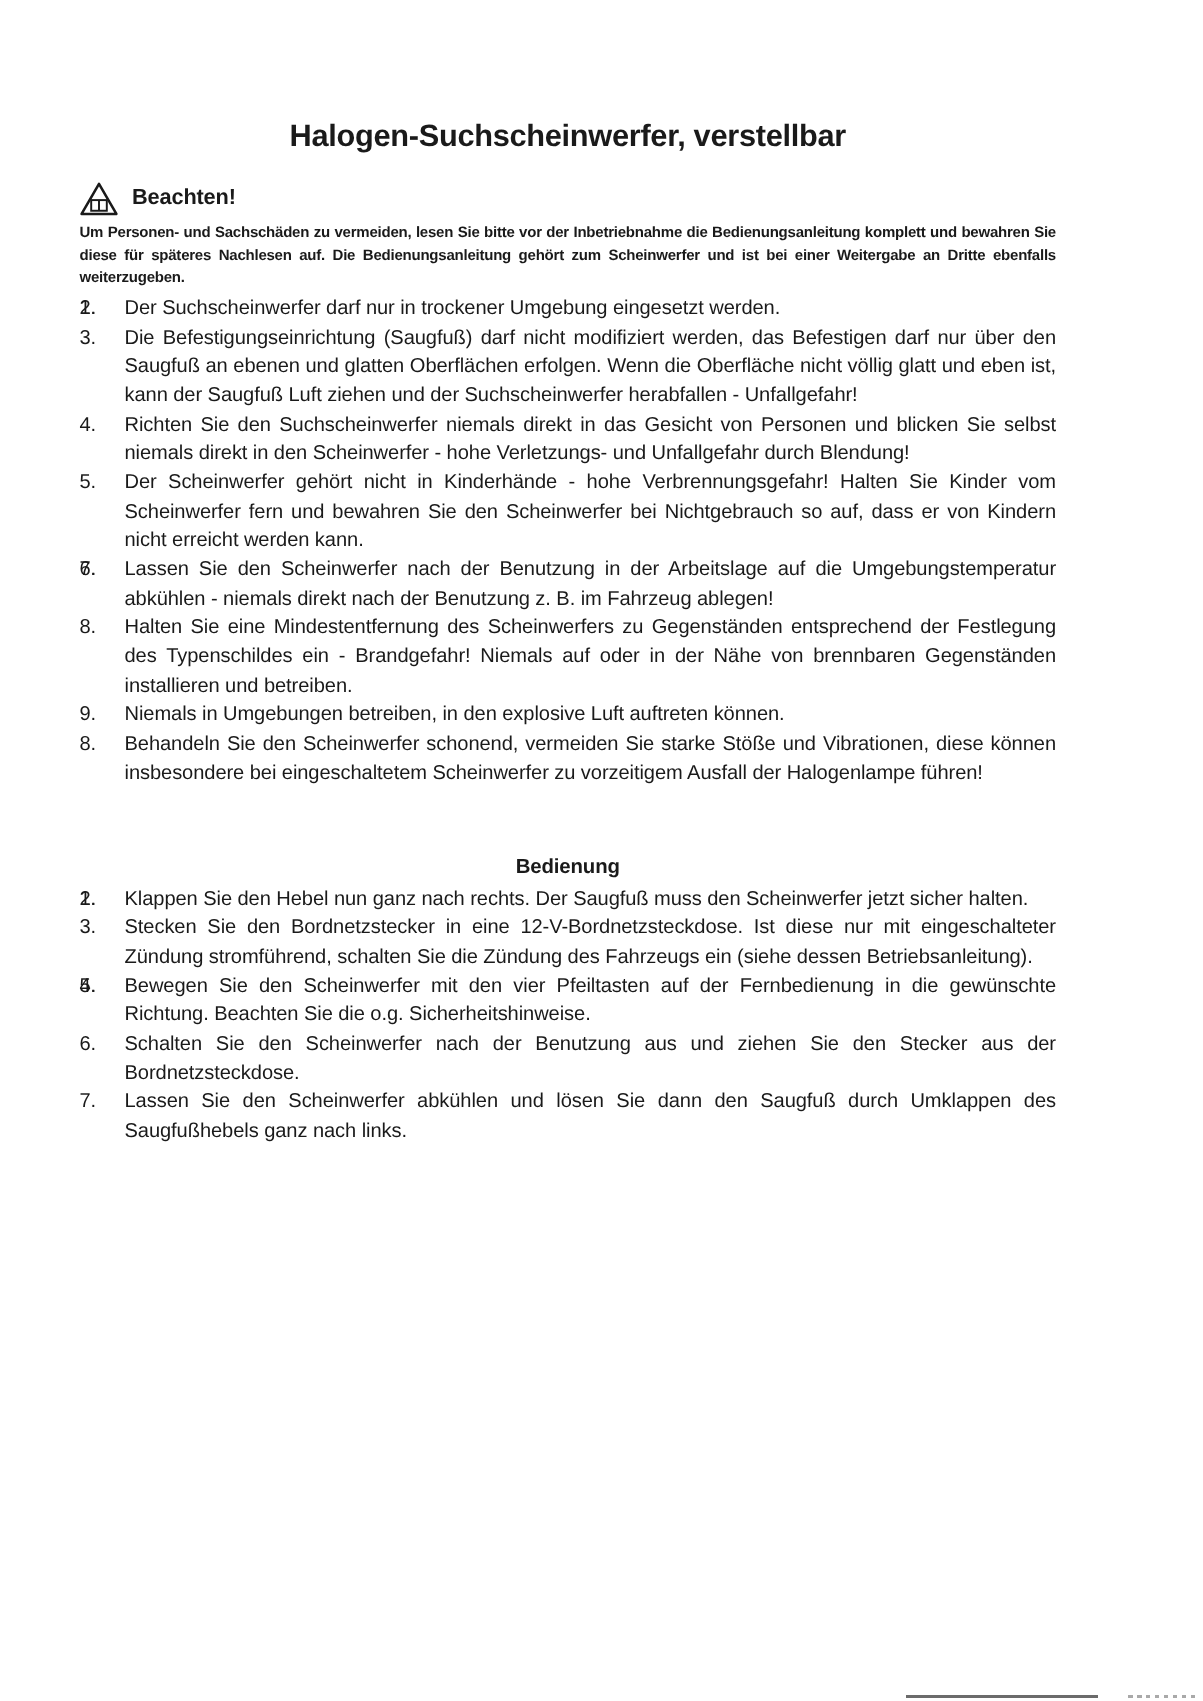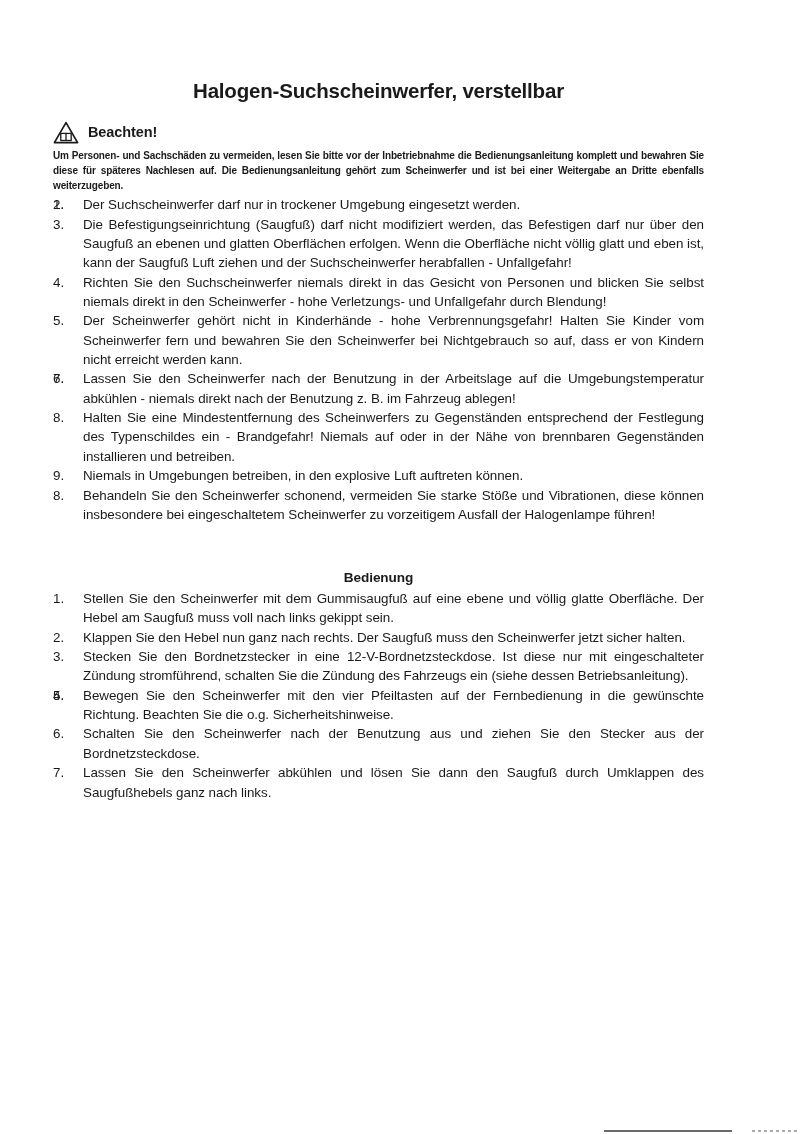--- a/index.html
+++ b/index.html
@@ -200,21 +200,20 @@
         <span class="marker">8.</span>
         <span class="body">Behandeln Sie den Scheinwerfer schonend, vermeiden Sie starke Stöße und Vibrationen, diese können insbesondere bei eingeschaltetem Scheinwerfer zu vorzeitigem Ausfall der Halogenlampe führen!</span>
       </li>
     </ol>
 
     <div class="section-heading section-operation">Bedienung</div>
 
     <ol class="num-list">
       <li class="num-item">
         <span class="marker">1.</span>
-        <span class="body">Stellen Sie den Scheinwerfer mit dem Gummisaugfuß auf eine ebene und völlig glatte Oberfläche. Der Hebel am Saugfuß muss voll nach links gekippt sein.</span>
       </li>
       <li class="num-item">
         <span class="marker">2.</span>
         <span class="body">Klappen Sie den Hebel nun ganz nach rechts. Der Saugfuß muss den Scheinwerfer jetzt sicher halten.</span>
       </li>
       <li class="num-item">
         <span class="marker">3.</span>
         <span class="body">Stecken Sie den Bordnetzstecker in eine 12-V-Bordnetzsteckdose. Ist diese nur mit eingeschalteter Zündung stromführend, schalten Sie die Zündung des Fahrzeugs ein (siehe dessen Betriebsanleitung).</span>
       </li>
       <li class="num-item nojust">

